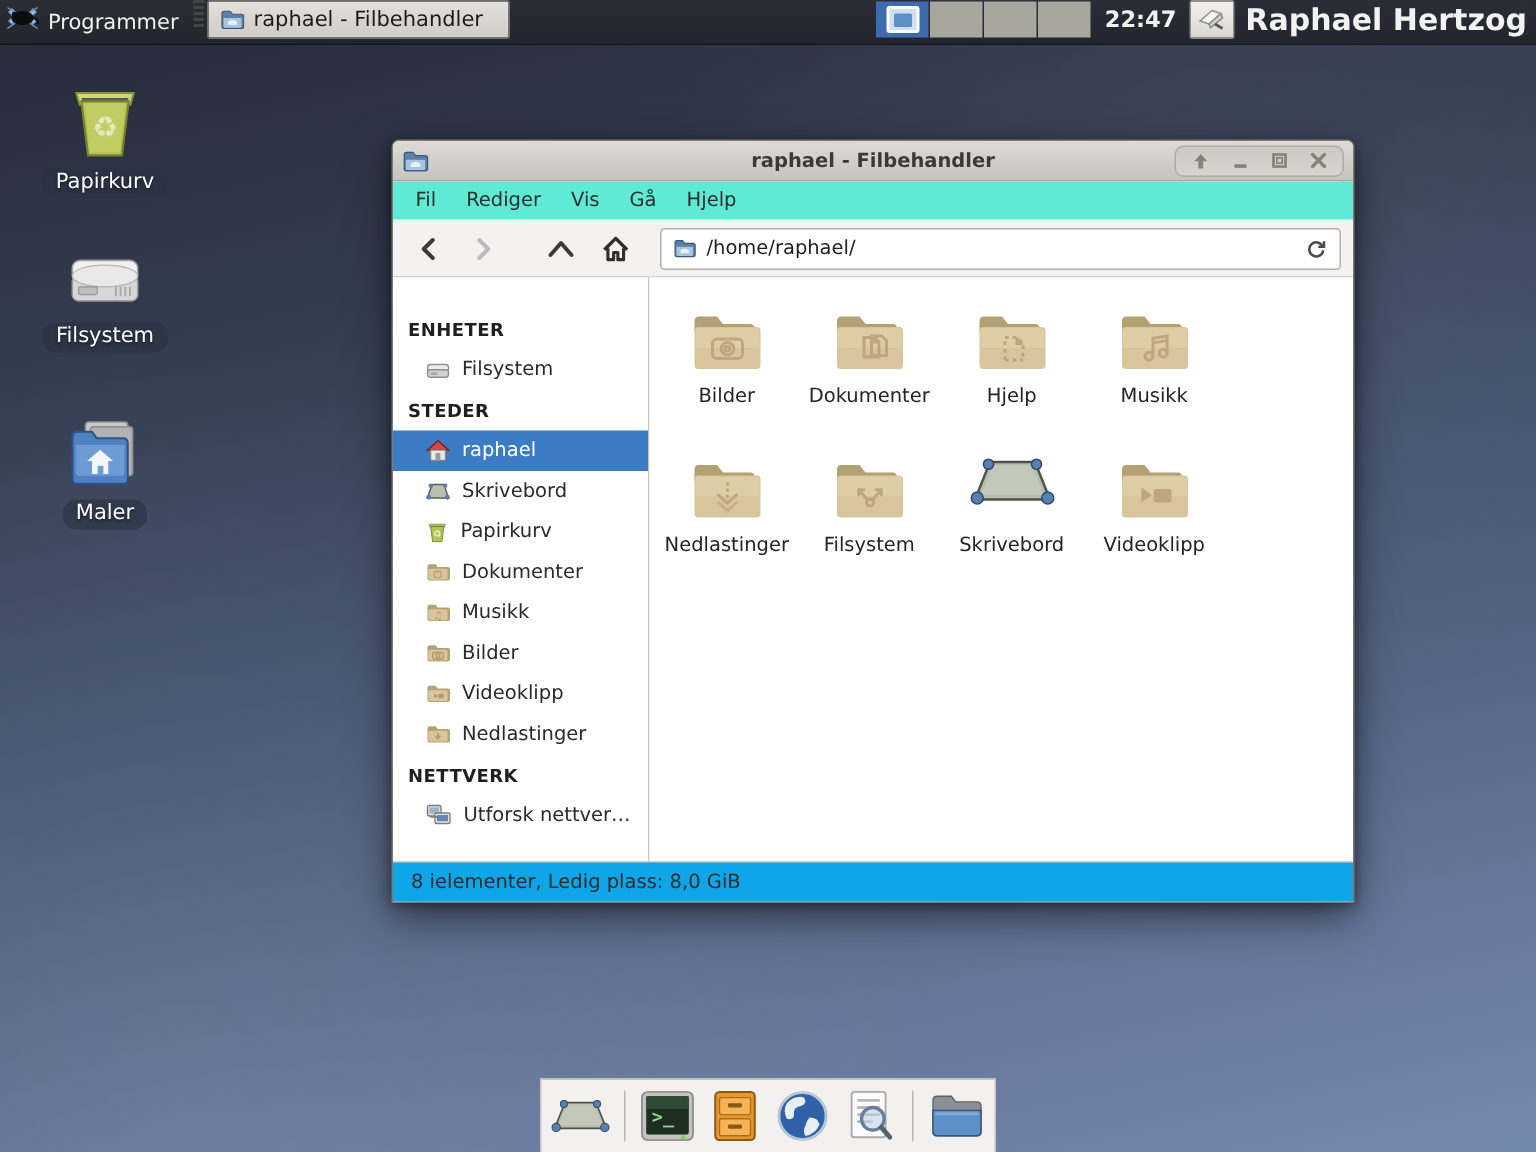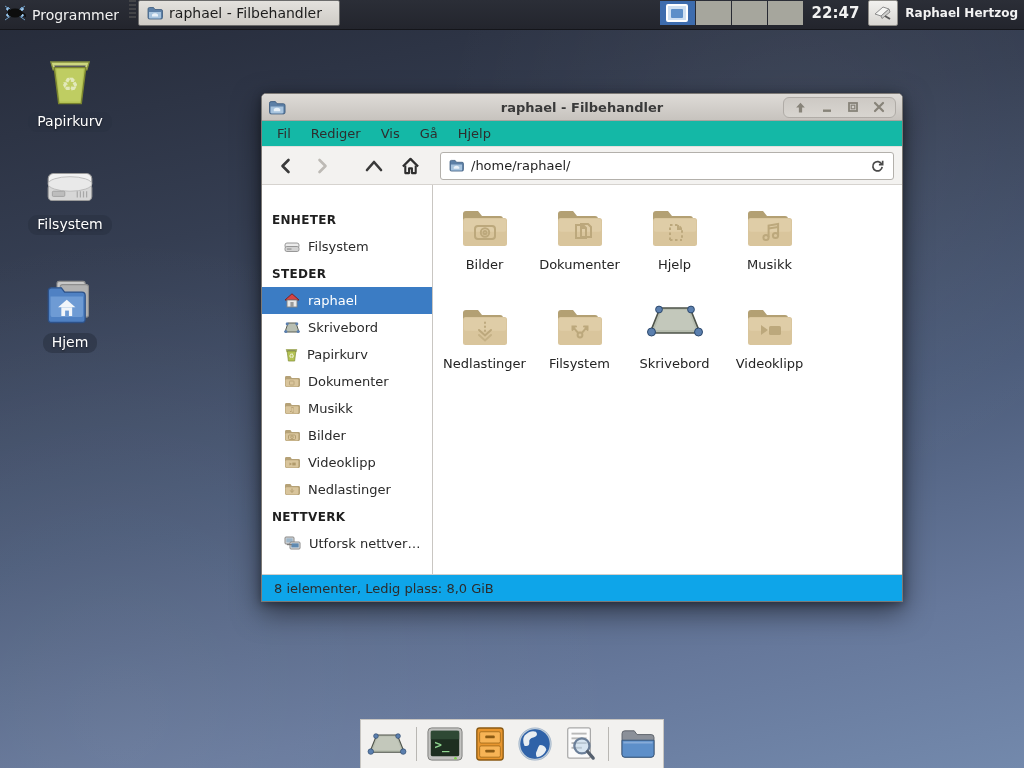--- a/index.html
+++ b/index.html
@@ -32,21 +32,21 @@
   .panel-right { margin-left:auto; display:flex; align-items:center; gap:7px; padding-right:6px;font-weight:bold; }
   .pager { display:flex; gap:1px; }
   .ws { width:35px; height:24px; background:#a6a69d; }
   .ws.active { background:#3d6cae; display:flex; align-items:center; justify-content:center; }
   .miniwin { width:22px; height:18px; border:2px solid #fff; background:#cfe0f2; border-radius:2px;
     display:flex; align-items:center; justify-content:center; }
   .miniwin i { display:block; width:12px; height:9px; background:#5d8fc9; border-radius:1px; }
   .clock { font-size:15px; padding:0 2px; }
   .userbtn { width:30px; height:26px; background:linear-gradient(#f2f1ef,#d8d6d2);
     border:1px solid #8e8c88; border-radius:2px; display:flex; align-items:center; justify-content:center; }
-  .username { font-size:12px; }
+  .username { font-size:20px; }
 
   
   .dicon { position:absolute; left:20px; width:100px; display:flex; flex-direction:column; align-items:center; cursor:default; }
   .dicon .dlabel {
     margin-top:5px; color:#fff; font-size:14px; padding:1px 9px 3px;
     background:rgba(42,50,66,.62); border-radius:9px; white-space:nowrap;
     text-shadow:0 1px 2px rgba(0,0,0,.5);
   }
 
   
@@ -61,21 +61,21 @@
     background:linear-gradient(#dedbd7,#c7c3be);
     border-bottom:1px solid #a8a49f;
     display:flex; align-items:center; padding:0 6px; position:relative;
   }
   .title { position:absolute; left:0; right:0; text-align:center;
     font-weight:bold; font-size:13px; color:#3a3a3a; pointer-events:none; }
   .winctrls { margin-left:auto; display:flex; align-items:center; gap:14px;
     background:linear-gradient(#cdc9c4,#d8d5d0); border:1px solid #b0aca7;
     border-radius:6px; padding:2px 10px; height:21px; z-index:2; }
   .winctrls svg { display:block; }
-  .menubar { height:26px; flex:0 0 26px; background:#14b8a6; display:flex; align-items:center;
+  .menubar { height:26px; flex:0 0 26px; background:#5eead4; display:flex; align-items:center;
     padding:0 6px; gap:2px; border-bottom:1px solid #e2e0dd; }
   .menu-item { font-size:13px; color:#2e2e2e; padding:3px 9px; border-radius:3px; }
   .toolbar { height:38px; flex:0 0 38px; background:#f3f2f0; display:flex; align-items:center;
     padding:0 8px; gap:4px; border-bottom:1px solid #d6d3cf; }
   .tbtn { width:32px; height:28px; display:flex; align-items:center; justify-content:center; border-radius:3px; }
   .pathfield { flex:1; height:28px; margin-left:10px; background:#fff;
     border:1px solid #b3b0ab; border-radius:3px; display:flex; align-items:center;
     padding:0 8px; gap:7px; font-size:13px; color:#1f1f1f; }
   .pathfield .ptext { flex:1; }
 
@@ -186,21 +186,21 @@
   <svg width="52" height="50" viewBox="0 0 48 46">
     <rect x="12" y="3" width="26" height="32" rx="2" fill="#c8c8c8" stroke="#8e8e8e"></rect>
     <rect x="15" y="6" width="26" height="30" rx="2" fill="#b2b2b2" stroke="#8e8e8e"></rect>
     <path d="M4 12 q0-3 3-3 h9 l3 4 h16 q3 0 3 3 v22 q0 3-3 3 H7 q-3 0-3-3 Z" fill="#4f81c3" stroke="#2d5queue188" stroke-width="0"></path>
     <path d="M4 12 q0-3 3-3 h9 l3 4 h16 q3 0 3 3 v22 q0 3-3 3 H7 q-3 0-3-3 Z" fill="#4f81c3" stroke="#2d5188" stroke-width="1.2"></path>
     <path d="M6 17 h30 v17 q0 2-2 2 H8 q-2 0-2-2 Z" fill="#6e9bd4"></path>
     <path d="M13 27 L21 20 L29 27 Z" fill="#f2f6fa"></path>
     <rect x="16" y="27" width="10" height="8" fill="#f2f6fa"></rect>
     <rect x="19.5" y="30" width="3.5" height="5" fill="#6e9bd4"></rect>
   </svg>
-  <span class="dlabel">Hjem</span>
+  <span class="dlabel">Maler</span>
 </div>
 
 <div class="window">
   <div class="titlebar">
     <svg width="18" height="15" viewBox="0 0 16 14">
       <path d="M1 3 q0-1.5 1.5-1.5 h4 l1.5 2 h6 q1.5 0 1.5 1.5 v6.5 q0 1.5-1.5 1.5 h-11.5 q-1.5 0-1.5-1.5 Z" fill="#5c7fa6" stroke="#3c5a7c" stroke-width="0.8"></path>
       <path d="M2 6 h12 v5.5 q0 1-1 1 h-10 q-1 0-1-1 Z" fill="#a8c4de"></path>
       <path d="M5 8.5 q3-2.5 6 0 v2 h-6 Z" fill="#e9f1f8"></path>
     </svg>
     <span class="title">raphael - Filbehandler</span>

